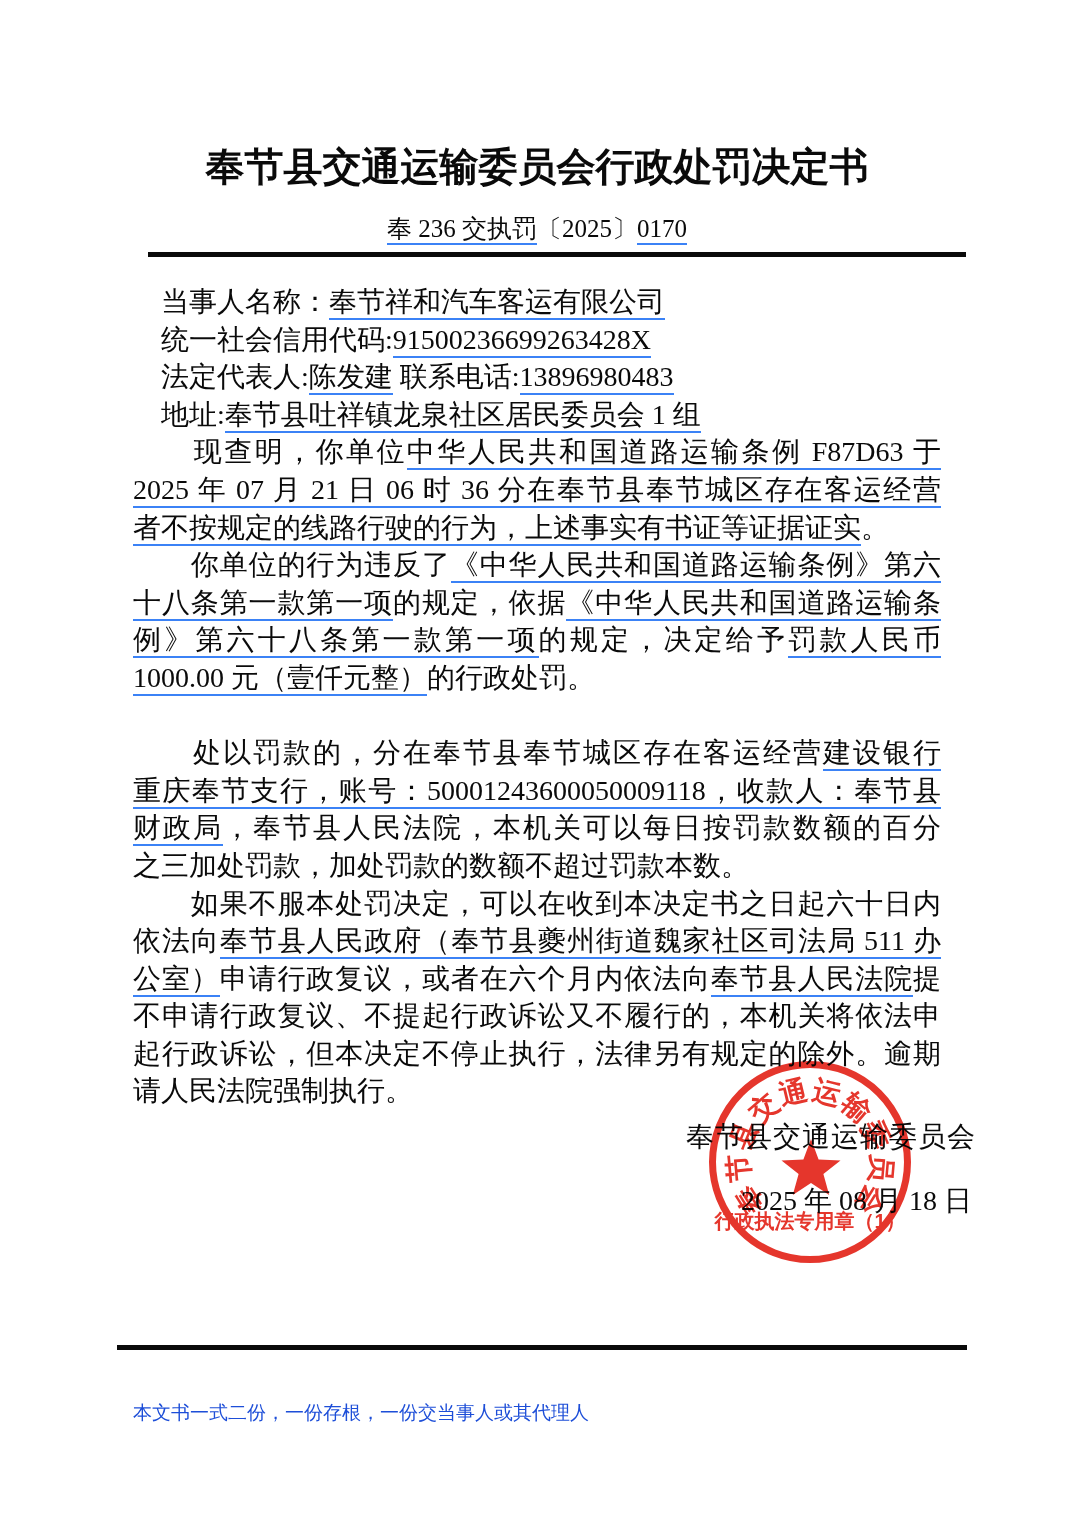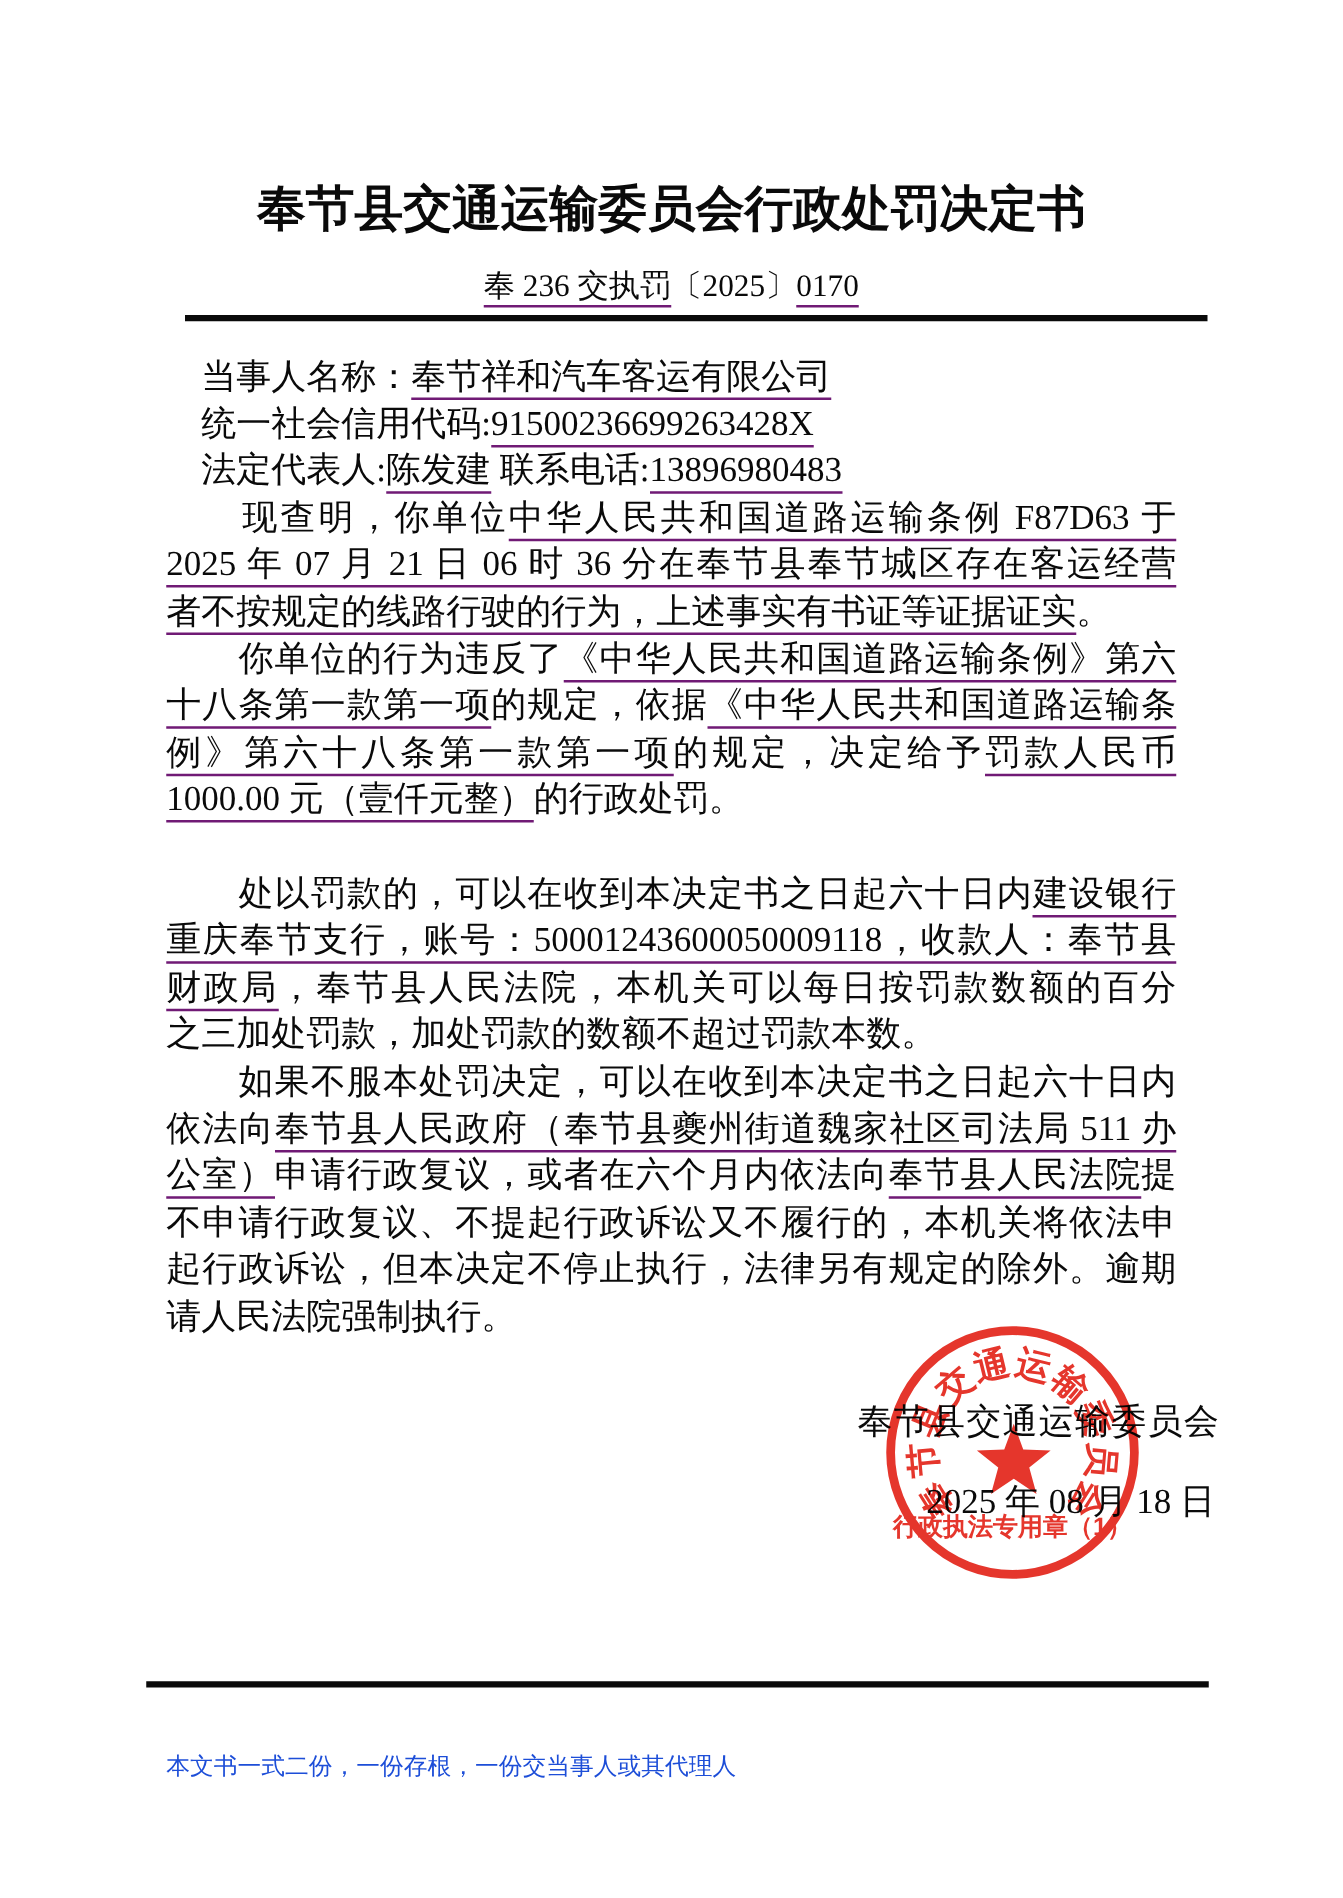--- a/index.html
+++ b/index.html
@@ -24,21 +24,21 @@
   }
   .rule{position:absolute;background:#0a0a0a;}
   .rule-top{left:148px;top:252px;width:818px;height:5px;}
   .rule-bottom{left:117px;top:1345px;width:850px;height:5px;}
   .doc-body{
     position:absolute;left:133px;top:283px;width:808px;
     font-size:28px;line-height:37.6px;color:#0a0a0a;
   }
   .line{white-space:pre-wrap;}
   .line.fill{text-align:justify;text-align-last:justify;}
-  .u{border-bottom:2px solid #701a75;padding-bottom:1px;}
+  .u{border-bottom:2px solid #3b82f6;padding-bottom:1px;}
   .issuer{
     position:absolute;right:126px;top:1118px;
     font-size:28px;letter-spacing:1px;color:#0a0a0a;
   }
   .date{
     position:absolute;right:130px;top:1182px;
     font-size:28px;color:#0a0a0a;
   }
   .seal{
     position:absolute;left:0;top:0;width:1074px;height:1518px;
@@ -58,29 +58,30 @@
   <h1 class="title">奉节县交通运输委员会行政处罚决定书</h1>
 
   <div class="docnum"><span class="u">奉 236 交执罚</span><span>〔2025〕</span><span class="u">0170</span></div>
 
   <div class="rule rule-top"></div>
 
   <div class="doc-body">
       <div class="line"><span>　当事人名称：</span><span class="u">奉节祥和汽车客运有限公司</span></div>
       <div class="line"><span>　统一社会信用代码:</span><span class="u">91500236699263428X</span></div>
       <div class="line"><span>　法定代表人:</span><span class="u">陈发建</span><span> 联系电话:</span><span class="u">13896980483</span></div>
+      <div class="line"><span>　地址:</span><span class="u">奉节县吐祥镇龙泉社区居民委员会 1 组</span></div>
       <div class="line fill"><span>　　现查明，你单位</span><span class="u">中华人民共和国道路运输条例 F87D63 于</span></div>
       <div class="line fill"><span class="u">2025 年 07 月 21 日 06 时 36 分在奉节县奉节城区存在客运经营</span></div>
       <div class="line"><span class="u">者不按规定的线路行驶的行为，上述事实有书证等证据证实</span><span>。</span></div>
       <div class="line fill"><span>　　你单位的行为违反了</span><span class="u">《中华人民共和国道路运输条例》第六</span></div>
       <div class="line fill"><span class="u">十八条第一款第一项</span><span>的规定，依据</span><span class="u">《中华人民共和国道路运输条</span></div>
       <div class="line fill"><span class="u">例》第六十八条第一款第一项</span><span>的规定，决定给予</span><span class="u">罚款人民币</span></div>
       <div class="line"><span class="u">1000.00 元（壹仟元整）</span><span>的行政处罚。</span></div>
       <div class="line">&nbsp;</div>
-      <div class="line fill"><span>　　处以罚款的，可以在收到本决定书之日起六十日内</span><span class="u">建设银行</span></div>
+      <div class="line fill"><span>　　处以罚款的，分在奉节县奉节城区存在客运经营</span><span class="u">建设银行</span></div>
       <div class="line fill"><span class="u">重庆奉节支行，账号：50001243600050009118，收款人：奉节县</span></div>
       <div class="line fill"><span class="u">财政局</span><span>，奉节县人民法院，本机关可以每日按罚款数额的百分</span></div>
       <div class="line"><span>之三加处罚款，加处罚款的数额不超过罚款本数。</span></div>
       <div class="line fill"><span>　　如果不服本处罚决定，可以在收到本决定书之日起六十日内</span></div>
       <div class="line fill"><span>依法向</span><span class="u">奉节县人民政府（奉节县夔州街道魏家社区司法局 511 办</span></div>
       <div class="line fill"><span class="u">公室）</span><span>申请行政复议，或者在六个月内依法向</span><span class="u">奉节县人民法院</span><span>提</span></div>
       <div class="line fill"><span>不申请行政复议、不提起行政诉讼又不履行的，本机关将依法申</span></div>
       <div class="line fill"><span>起行政诉讼，但本决定不停止执行，法律另有规定的除外。逾期</span></div>
       <div class="line"><span>请人民法院强制执行。</span></div>
     </div>

